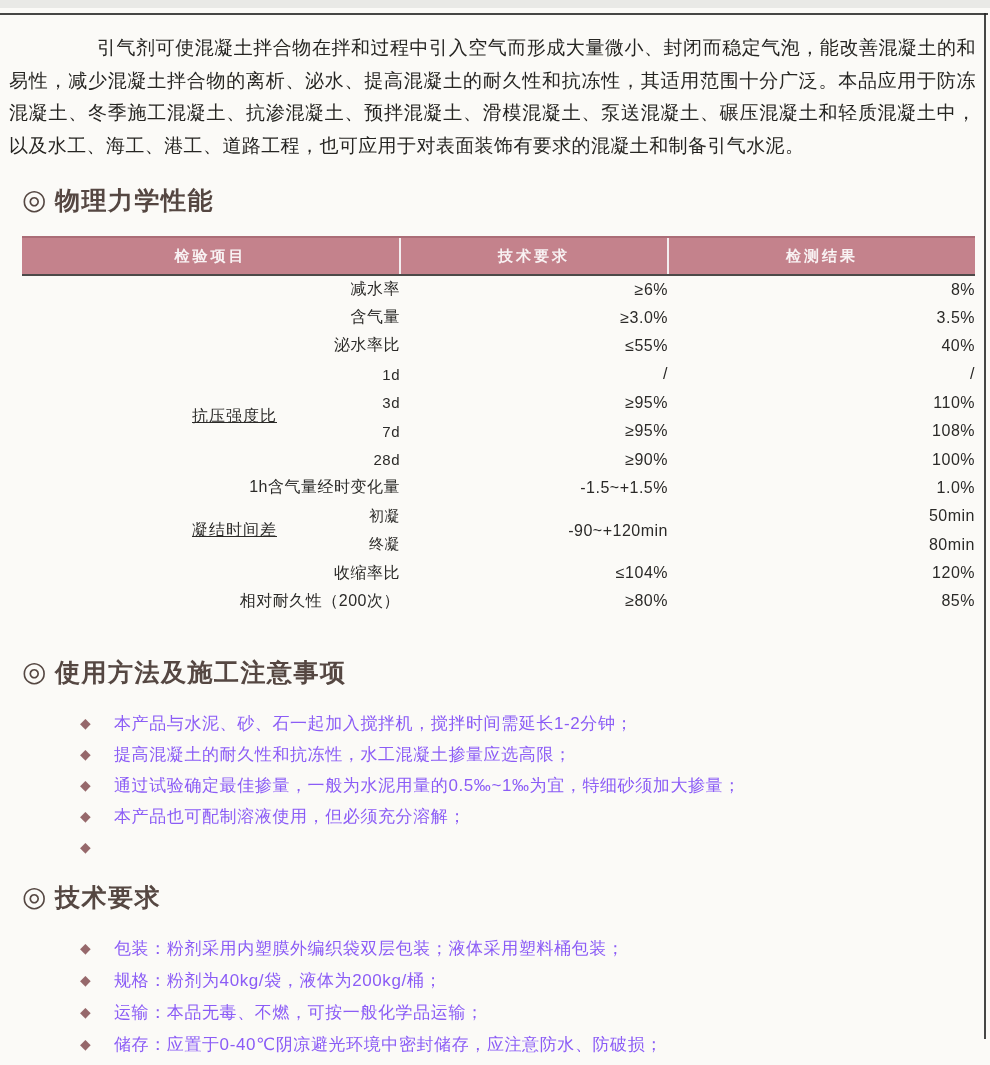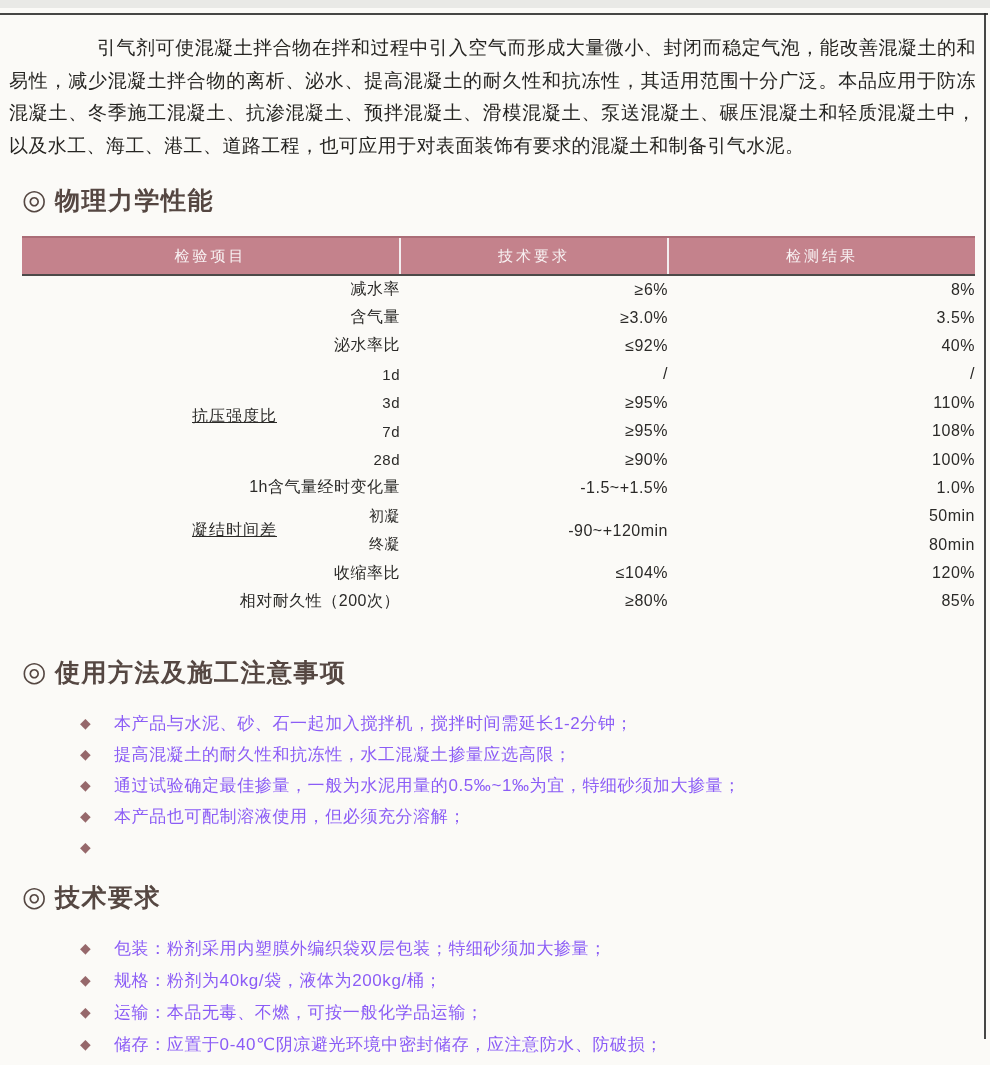--- a/index.html
+++ b/index.html
@@ -51,21 +51,21 @@
 
   table.perf{
     margin:20px 0 0 22px;
     width:953px;
     border-collapse:collapse;
     table-layout:fixed;
   }
   .perf th{
     background:var(--table-header-bg);
     color:var(--table-header-ink);
-    font-weight:normal;
+    font-weight:bold;
     font-size:15px;letter-spacing:3px;
     height:38px;
     border-top:2px solid #ab6d77;
     border-bottom:2px solid #4c4a49;
   }
   .perf th + th{border-left:2px solid #f3eef0;}
   .perf td{
     height:28.4px;
     text-align:right;vertical-align:middle;
     font-size:16px;color:#2b2a28;
@@ -137,21 +137,21 @@
         <td>≥6%</td>
         <td>8%</td>
       </tr>
       <tr>
         <td colspan="2" class="item">含气量</td>
         <td>≥3.0%</td>
         <td>3.5%</td>
       </tr>
       <tr>
         <td colspan="2" class="item">泌水率比</td>
-        <td>≤92%</td>
+        <td>≤55%</td>
         <td>40%</td>
       </tr>
 
       <tr>
         <td rowspan="4" class="glabel">抗压强度比</td>
         <td class="age">1d</td>
         <td>/</td>
         <td>/</td>
       </tr>
       <tr>
@@ -228,21 +228,21 @@
   </ul>
 
   <h2 class="section sec-packaging">
     <span class="marker">◎</span>
     <span>技术要求</span>
   </h2>
 
   <ul class="bullets pack">
     <li>
       <span class="diamond">◆</span>
-      <span class="li-text">包装：粉剂采用内塑膜外编织袋双层包装；特细砂须加大掺量；</span>
+      <span class="li-text">包装：粉剂采用内塑膜外编织袋双层包装；液体采用塑料桶包装；</span>
     </li>
     <li>
       <span class="diamond">◆</span>
       <span class="li-text">规格：粉剂为40kg/袋，液体为200kg/桶；</span>
     </li>
     <li>
       <span class="diamond">◆</span>
       <span class="li-text">运输：本品无毒、不燃，可按一般化学品运输；</span>
     </li>
     <li>

